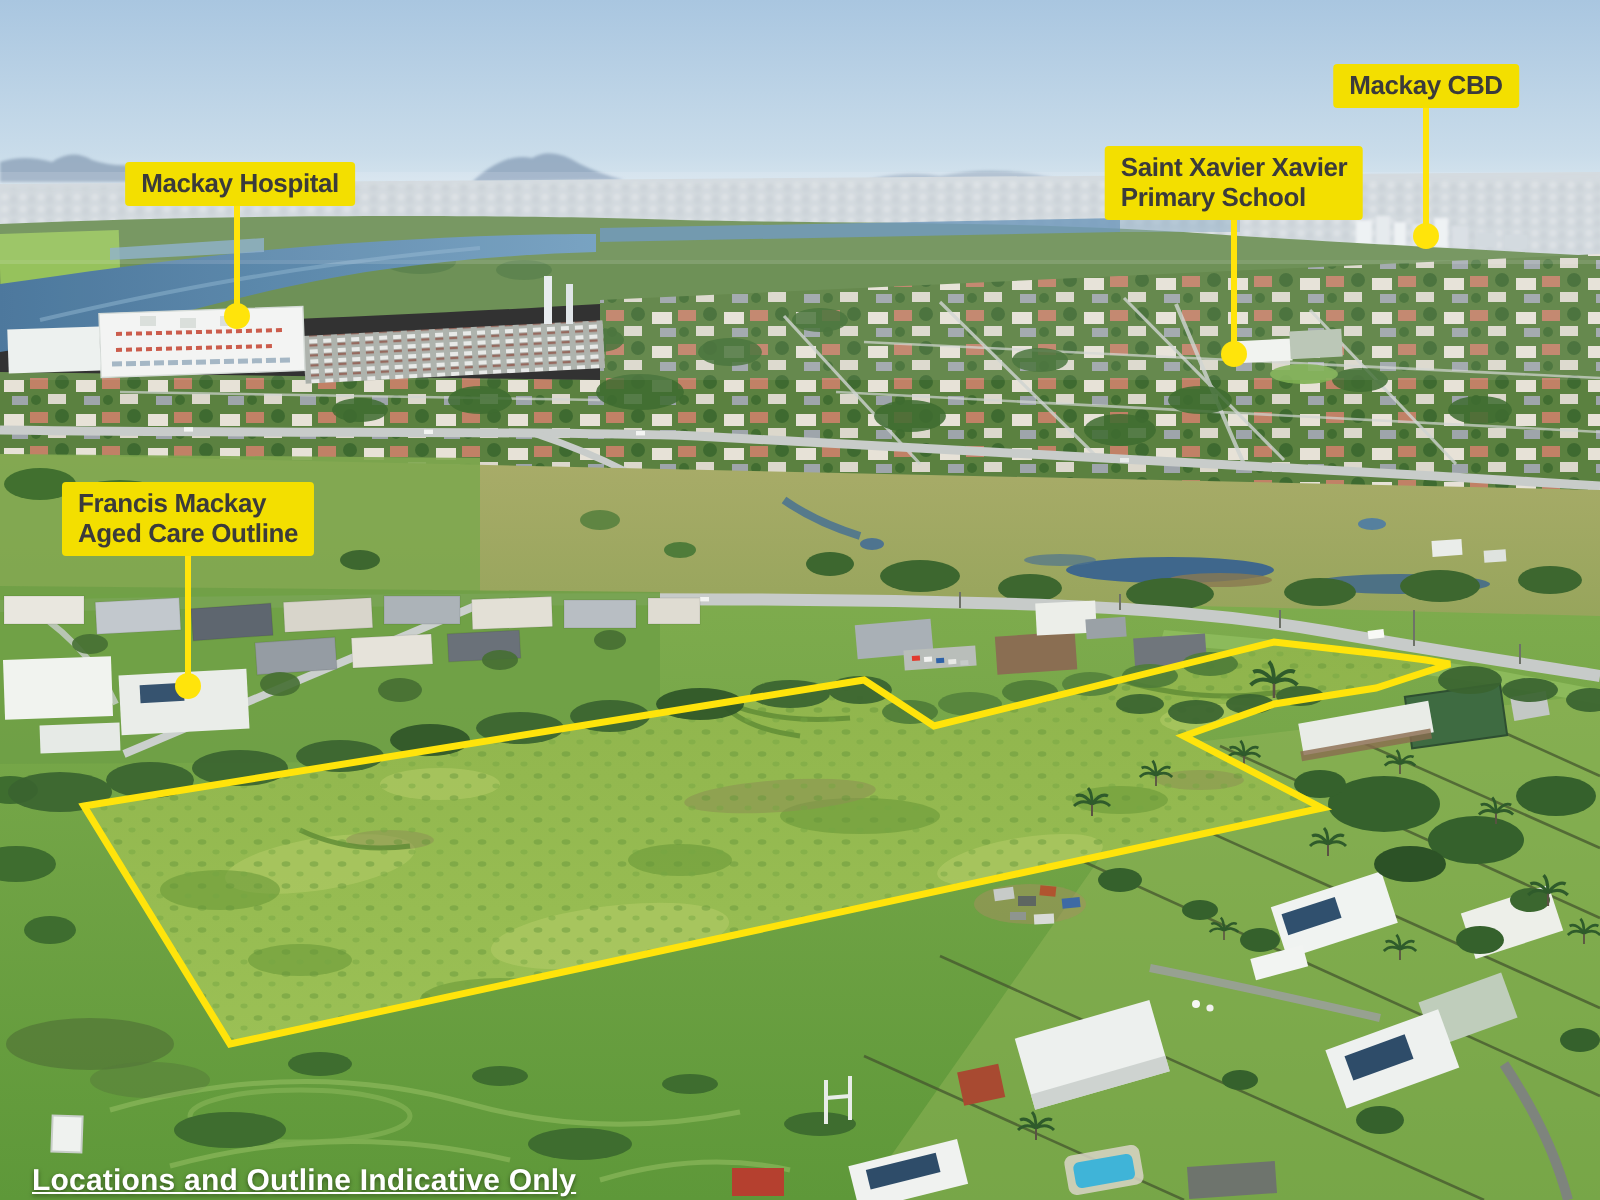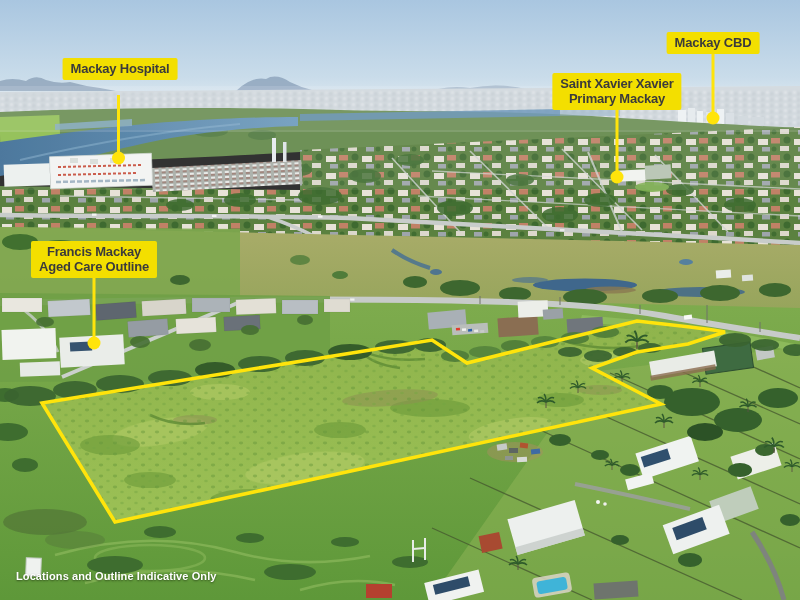--- a/index.html
+++ b/index.html
@@ -10,26 +10,26 @@
   }
   html,body{margin:0;padding:0;background:#222;}
   #stage{position:relative;width:800px;height:600px;overflow:hidden;
          font-family:"Liberation Sans",sans-serif;}
   #scene{position:absolute;left:0;top:0;width:800px;height:600px;display:block;}
   .boundary{fill:none;stroke:var(--outline-yellow);stroke-width:3.5;stroke-linejoin:miter;}
   .yline{stroke:var(--outline-yellow);stroke-width:3;}
   .ydot{fill:var(--outline-yellow);}
   .callout{position:absolute;transform:translateX(-50%);background:var(--label-bg);
     color:var(--label-text);font-size:13px;line-height:15px;font-weight:700;
-    letter-spacing:-0.2px;text-align:center;padding:3px 8px 4px;border-radius:2px;
+    letter-spacing:-0.2px;padding:3px 8px 4px;border-radius:2px;
     white-space:nowrap;}
   .callout span{display:block;}
-  #disclaimer{position:absolute;left:16px;top:570px;color:var(--disclaimer);
-    font-size:11px;font-weight:700;letter-spacing:0.1px;
-    text-shadow:0 1px 2px rgba(15,25,5,.55);}
+  #disclaimer{position:absolute;left:16px;top:582px;color:var(--disclaimer);
+    font-size:15px;font-weight:700;letter-spacing:0.1px;
+    text-shadow:0 1px 2px rgba(15,25,5,.55);text-decoration:underline;}
 </style>
 </head>
 <body>
 
 <div id="stage">
 
 <svg id="scene" viewBox="0 0 800 600" xmlns="http://www.w3.org/2000/svg">
   <defs>
     <linearGradient id="skyG" x1="0" y1="0" x2="0" y2="1">
       <stop offset="0" stop-color="#A9C6E0"></stop>
@@ -495,31 +495,31 @@
     <circle class="ydot" cx="118.5" cy="158" r="6.5"></circle>
     <line class="yline" x1="713" y1="53" x2="713" y2="118"></line>
     <circle class="ydot" cx="713" cy="118" r="6.5"></circle>
     <line class="yline" x1="617" y1="107" x2="617" y2="177"></line>
     <circle class="ydot" cx="617" cy="177" r="6.5"></circle>
     <line class="yline" x1="94" y1="272" x2="94" y2="343"></line>
     <circle class="ydot" cx="94" cy="343" r="6.5"></circle>
   </g>
 </svg>
 
-<div class="callout" style="left:120px;top:58px">
+<div class="callout" style="left:120px;top:81px">
   <span>Mackay Hospital</span>
 </div>
 
 <div class="callout" style="left:713px;top:32px">
   <span>Mackay CBD</span>
 </div>
 
 <div class="callout" style="left:617px;top:73px">
   <span>Saint Xavier Xavier</span>
-  <span>Primary Mackay</span>
+  <span>Primary School</span>
 </div>
 
 <div class="callout" style="left:94px;top:241px">
   <span>Francis Mackay</span>
   <span>Aged Care Outline</span>
 </div>
 
 <div id="disclaimer">Locations and Outline Indicative Only</div>
 
 </div>

